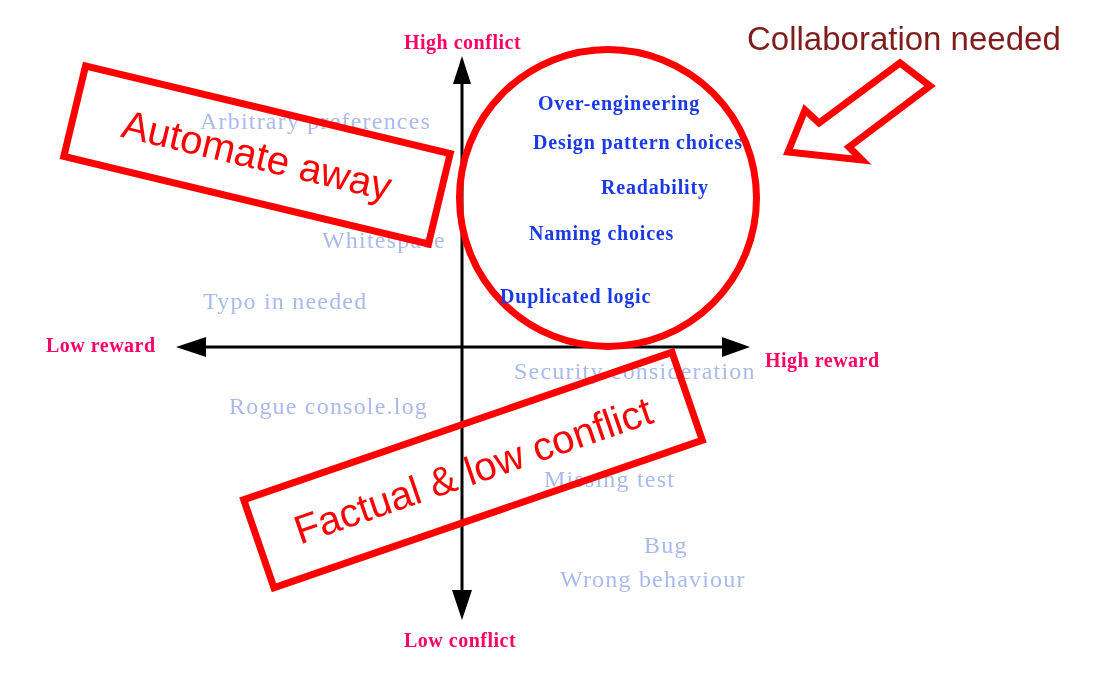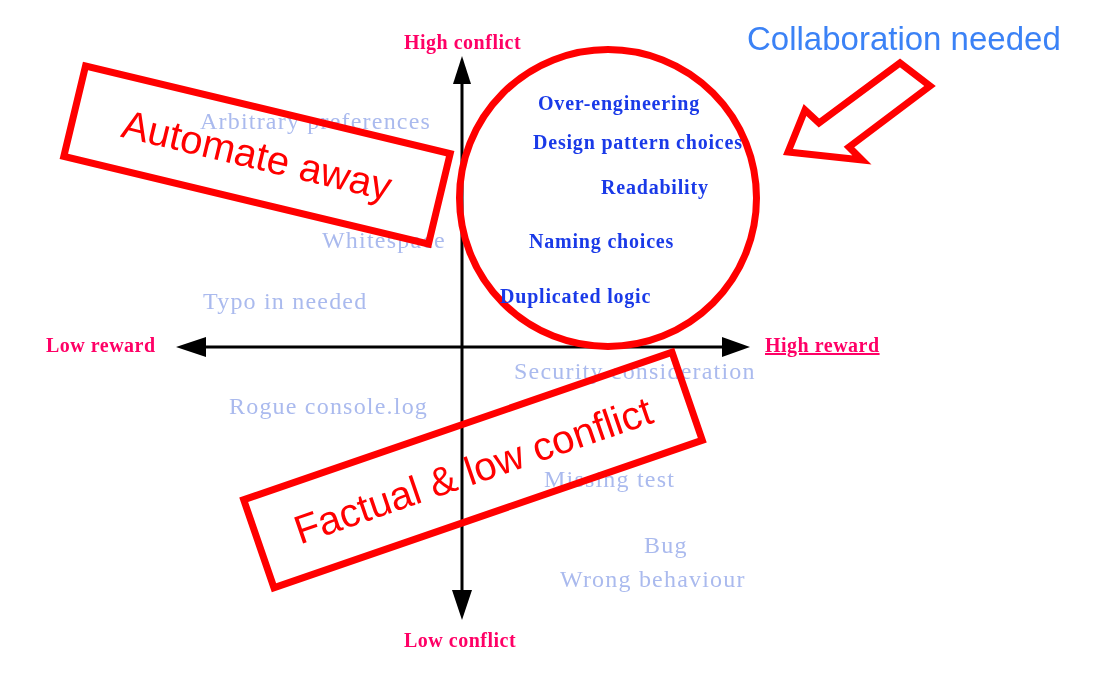--- a/index.html
+++ b/index.html
@@ -32,21 +32,21 @@
     color: #ff0066;
     font-family: "Liberation Serif", serif;
     font-weight: bold;
     font-size: 20px;
     letter-spacing: 0.5px;
     white-space: nowrap;
   }
   #lbl-high-conflict { left: 404px; top: 31px; }
   #lbl-low-conflict  { left: 404px; top: 629px; }
   #lbl-low-reward    { left: 46px;  top: 334px; }
-  #lbl-high-reward   { left: 765px; top: 334px; text-decoration: underline; }
+  #lbl-high-reward   { left: 765px; top: 349px; }
 
   
   .item-muted {
     position: absolute;
     color: #aabaee;
     font-family: "Liberation Serif", serif;
     font-size: 24px;
     letter-spacing: 1.2px;
     white-space: nowrap;
   }
@@ -71,21 +71,21 @@
     border: 7px solid #ff0000;
     border-radius: 50%;
     box-sizing: border-box;
   }
 
   
   #callout-heading {
     position: absolute;
     left: 747px;
     top: 20px;
-    color: #3b82f6;
+    color: #7f1d1d;
     font-family: "Liberation Sans", sans-serif;
     font-size: 33px;
     white-space: nowrap;
   }
 
   
   .banner {
     position: absolute;
     border: 7px solid #ff0000;
     box-sizing: border-box;
@@ -153,21 +153,21 @@
   <div class="item-muted" style="left:203px; top:288px;">Typo in needed</div>
   <div class="item-muted" style="left:514px; top:358px;">Security consideration</div>
   <div class="item-muted" style="left:229px; top:393px;">Rogue console.log</div>
   <div class="item-muted" style="left:544px; top:466px;">Missing test</div>
   <div class="item-muted" style="left:644px; top:532px;">Bug</div>
   <div class="item-muted" style="left:560px; top:566px;">Wrong behaviour</div>
 
   <div class="item-strong" style="left:538px; top:92px;">Over-engineering</div>
   <div class="item-strong" style="left:533px; top:131px;">Design pattern choices</div>
   <div class="item-strong" style="left:601px; top:176px;">Readability</div>
-  <div class="item-strong" style="left:529px; top:222px;margin-top:8px;">Naming choices</div>
+  <div class="item-strong" style="left:529px; top:222px;">Naming choices</div>
   <div class="item-strong" style="left:500px; top:285px;">Duplicated logic</div>
 
   <div id="callout-heading">Collaboration needed</div>
 
   <div class="banner" id="banner-automate">
     <span class="banner-text">Automate away</span>
   </div>
   <div class="banner" id="banner-factual">
     <span class="banner-text">Factual &amp; low conflict</span>
   </div>

